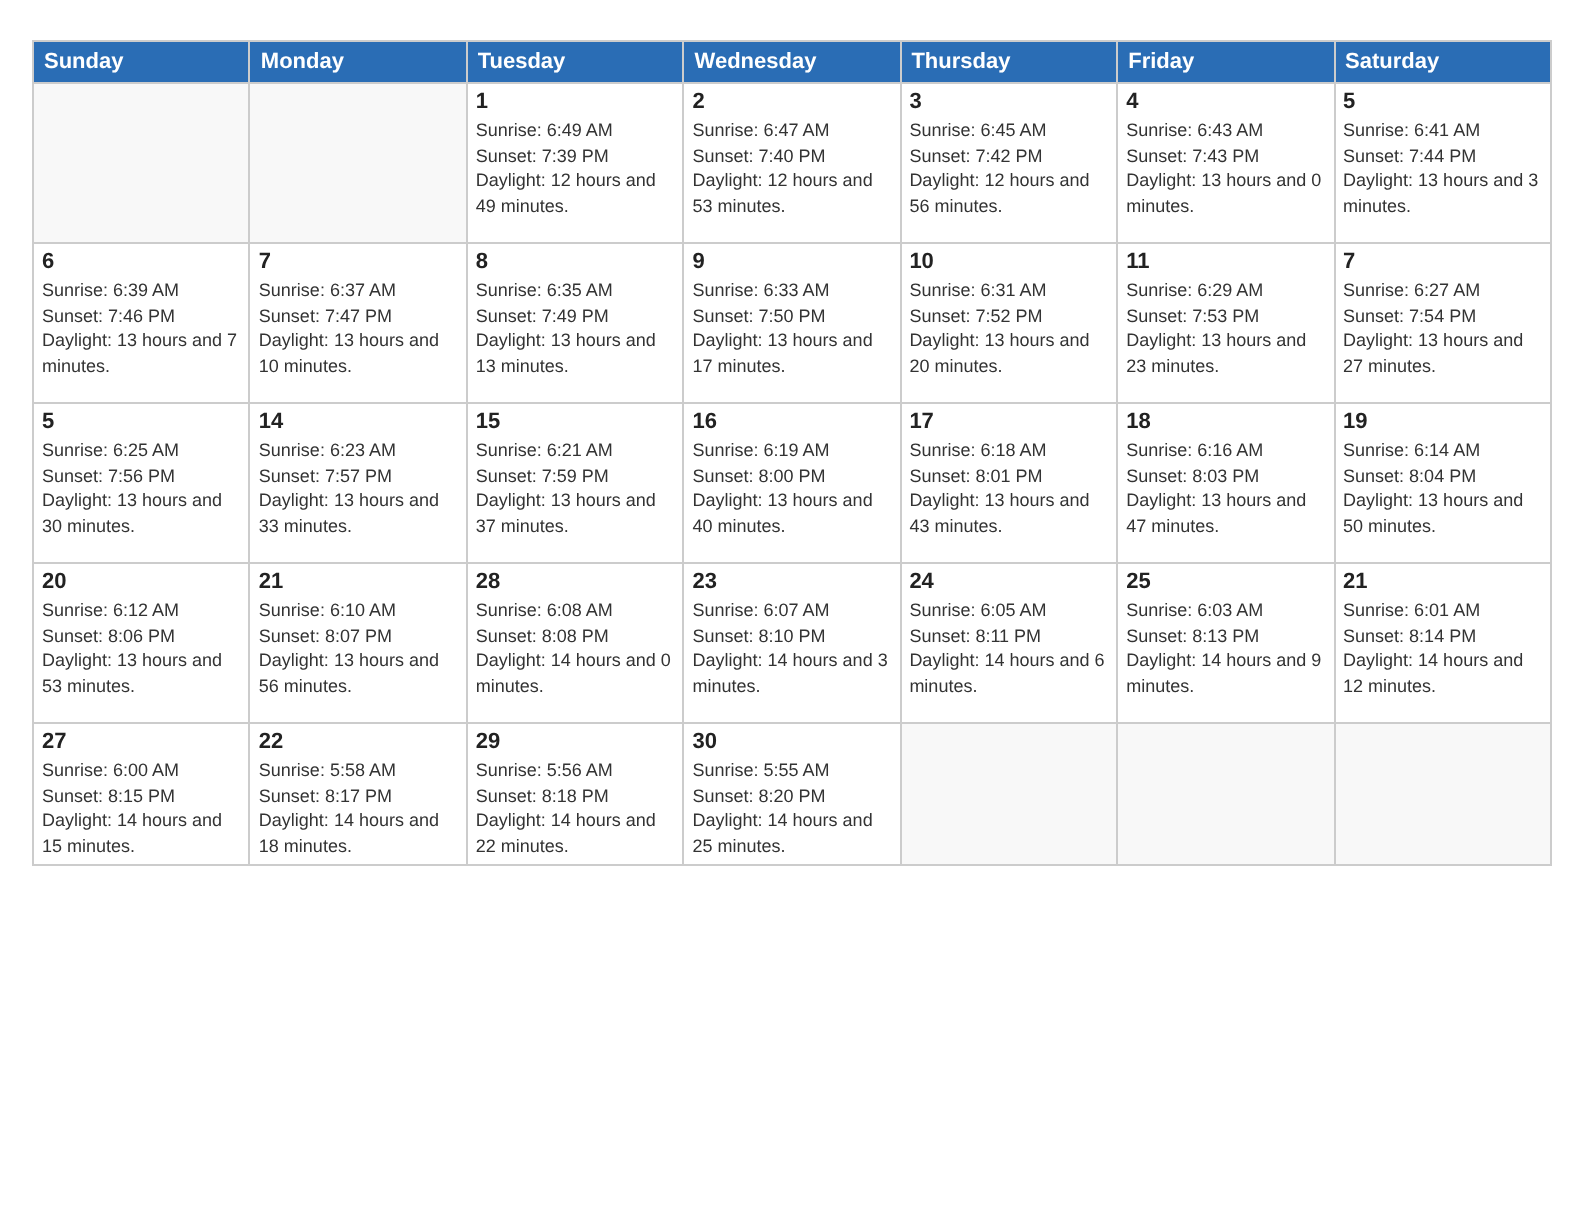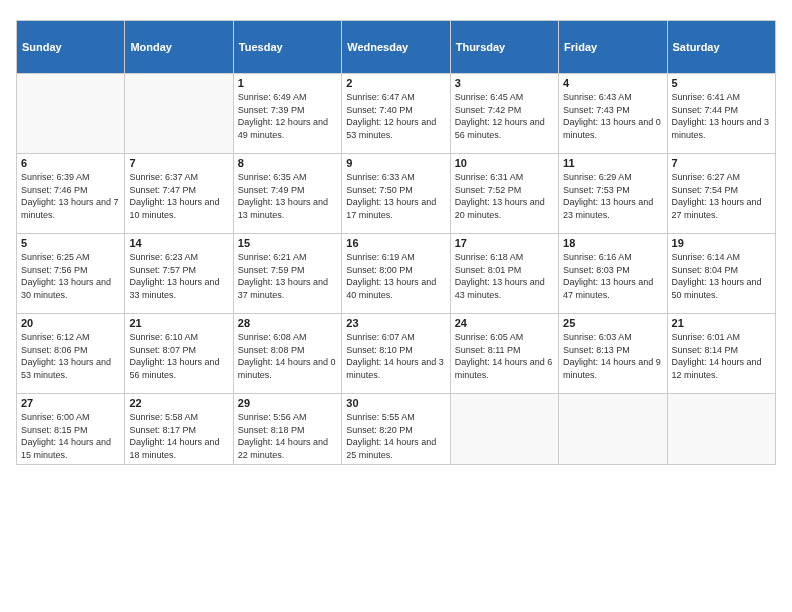--- a/index.html
+++ b/index.html
@@ -48,21 +48,21 @@
     .calendar {
       width: 100%;
       border-collapse: collapse;
       table-layout: fixed;
     }
     .calendar th {
       background: #2a6db5;
       color: #fff;
       font-size: 11px;
       font-weight: bold;
-      padding: 20px 5px;
+      padding: 4px 5px;
       text-align: left;
       border: 1px solid #ccc;
     }
     .calendar td {
       border: 1px solid #ccc;
       vertical-align: top;
       padding: 3px 4px;
       font-size: 9.5px;
       color: #222;
       height: 80px;

